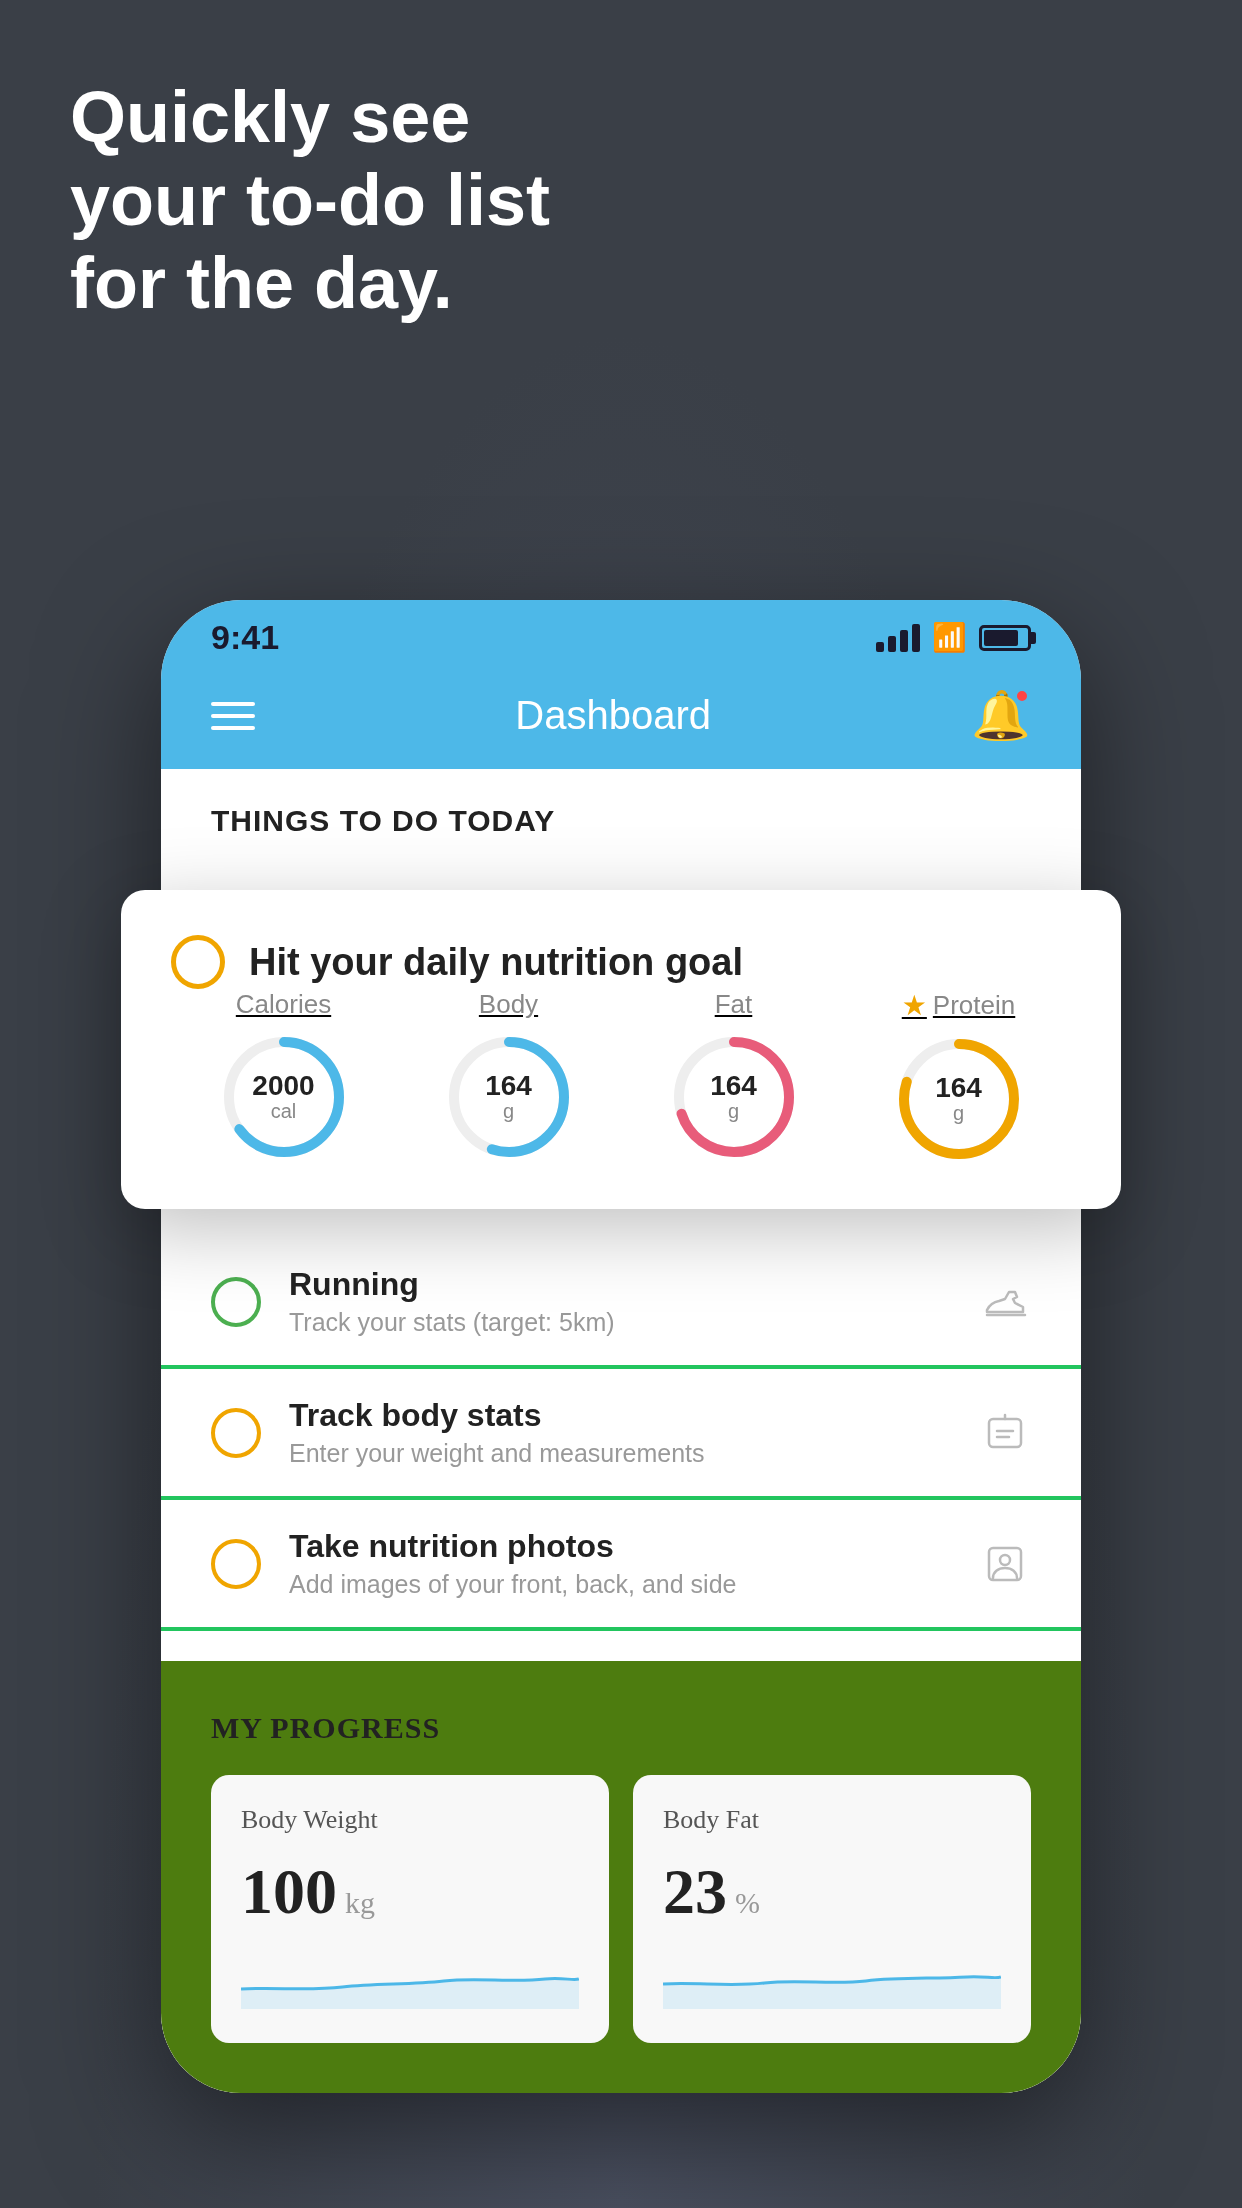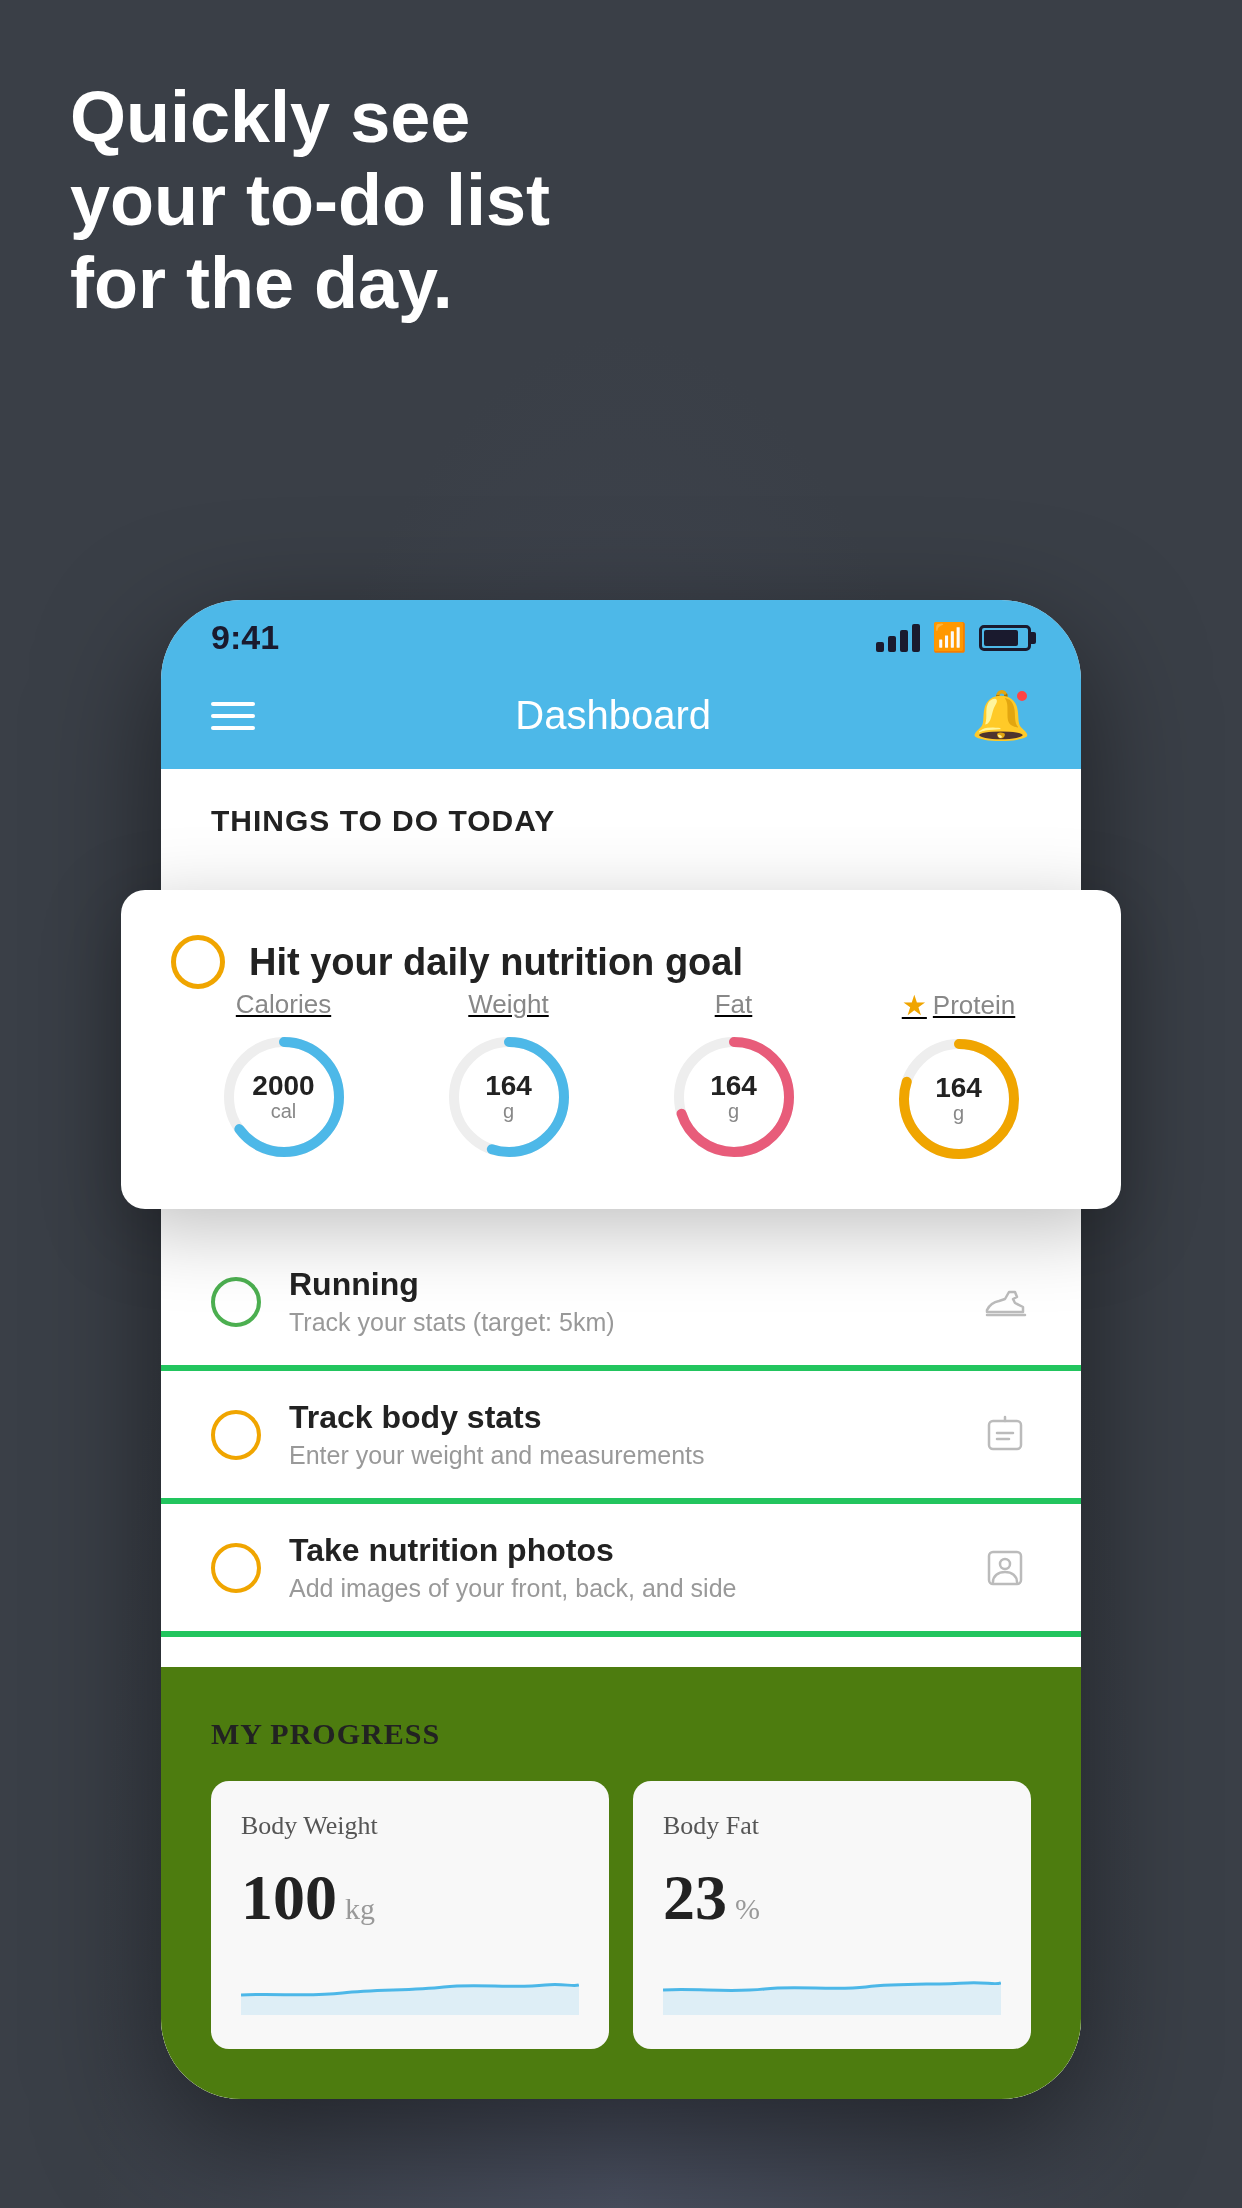--- a/index.html
+++ b/index.html
@@ -299,21 +299,21 @@
     
     .todo-list {
       background: white;
       margin-top: 380px;
     }
 
     .todo-item {
       display: flex;
       align-items: center;
       padding: 28px 50px;
-      border-bottom: 6px solid #22c55e;
+      border-bottom: 4px solid #22c55e;
       gap: 28px;
     }
 
     .todo-circle {
       width: 50px;
       height: 50px;
       border-radius: 50%;
       flex-shrink: 0;
       border: 4px solid;
     }
@@ -554,21 +554,21 @@
           <circle class="circle-progress" cx="65" cy="65" r="55" stroke="#4db8e8" stroke-dasharray="345.4" stroke-dashoffset="120.9"></circle>
         </svg>
         <div class="circle-text">
           <span class="circle-value">2000</span>
           <span class="circle-unit">cal</span>
         </div>
       </div>
     </div>
 
     <div class="nutrition-item">
-      <span class="nutrition-label">Weight</span>
+      <span class="nutrition-label">Body</span>
       <div class="circle-chart">
         <svg viewBox="0 0 130 130">
           <circle class="circle-bg" cx="65" cy="65" r="55"></circle>
           <circle class="circle-progress" cx="65" cy="65" r="55" stroke="#4db8e8" stroke-dasharray="345.4" stroke-dashoffset="155.4"></circle>
         </svg>
         <div class="circle-text">
           <span class="circle-value">164</span>
           <span class="circle-unit">g</span>
         </div>
       </div>

